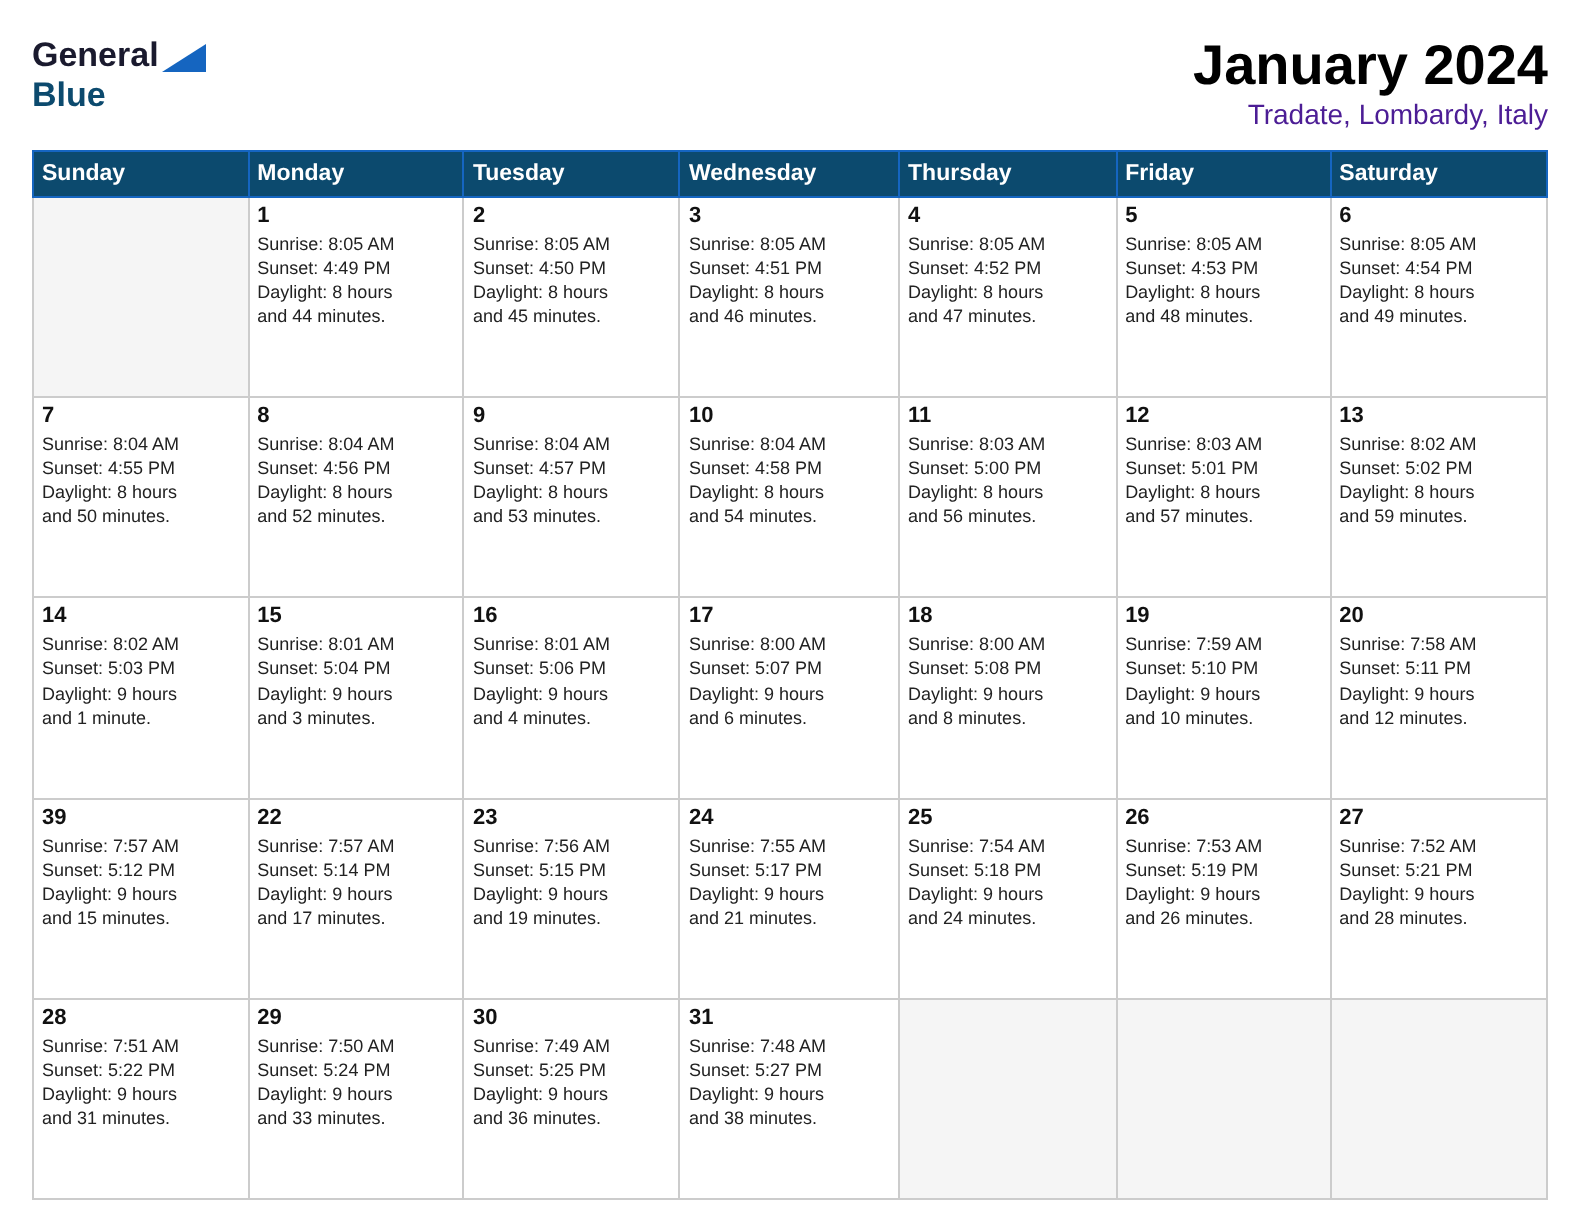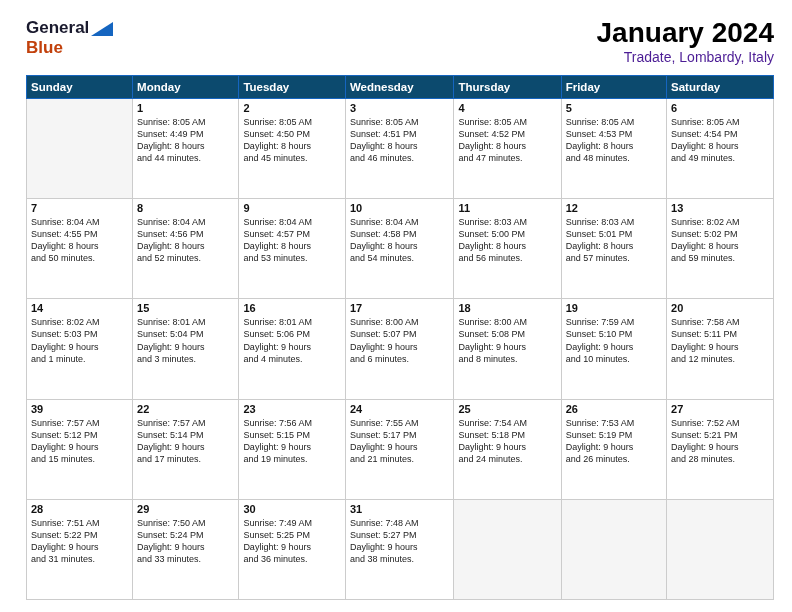--- a/index.html
+++ b/index.html
@@ -6,21 +6,21 @@
     body {
       font-family: Arial, sans-serif;
       background: #fff;
       width: 792px;
       height: 612px;
       overflow: hidden;
     }
     .page {
       width: 792px;
       height: 612px;
-      padding: 18px 18px 12px 26px;
+      padding: 18px 18px 12px 16px;
       display: flex;
       flex-direction: column;
     }
     .header {
       display: flex;
       justify-content: space-between;
       align-items: flex-start;
       margin-bottom: 10px;
     }
     .logo {
@@ -91,21 +91,21 @@
 <div class="page">
   <div class="header">
     <div class="logo">
       <div class="logo-row">
         <span style="font-size:17px;font-weight:bold;color:#1a1a2e;">General</span>
         <svg width="22" height="14" viewBox="0 0 22 14" style="margin-left:2px;margin-top:2px;">
           <polygon points="0,14 22,0 22,14" fill="#1565c0"></polygon>
         </svg>
       </div>
       <div>
-        <span style="font-size:17px;font-weight:bold;color:#c2410c;text-align:center;">Blue</span>
+        <span style="font-size:17px;font-weight:bold;color:#0c4a6e;text-align:center;">Blue</span>
       </div>
     </div>
     <div class="title-block">
       <div class="month-title">January 2024</div>
       <div class="location-title">Tradate, Lombardy, Italy</div>
     </div>
   </div>
 
   <table class="calendar-table">
     <thead>

